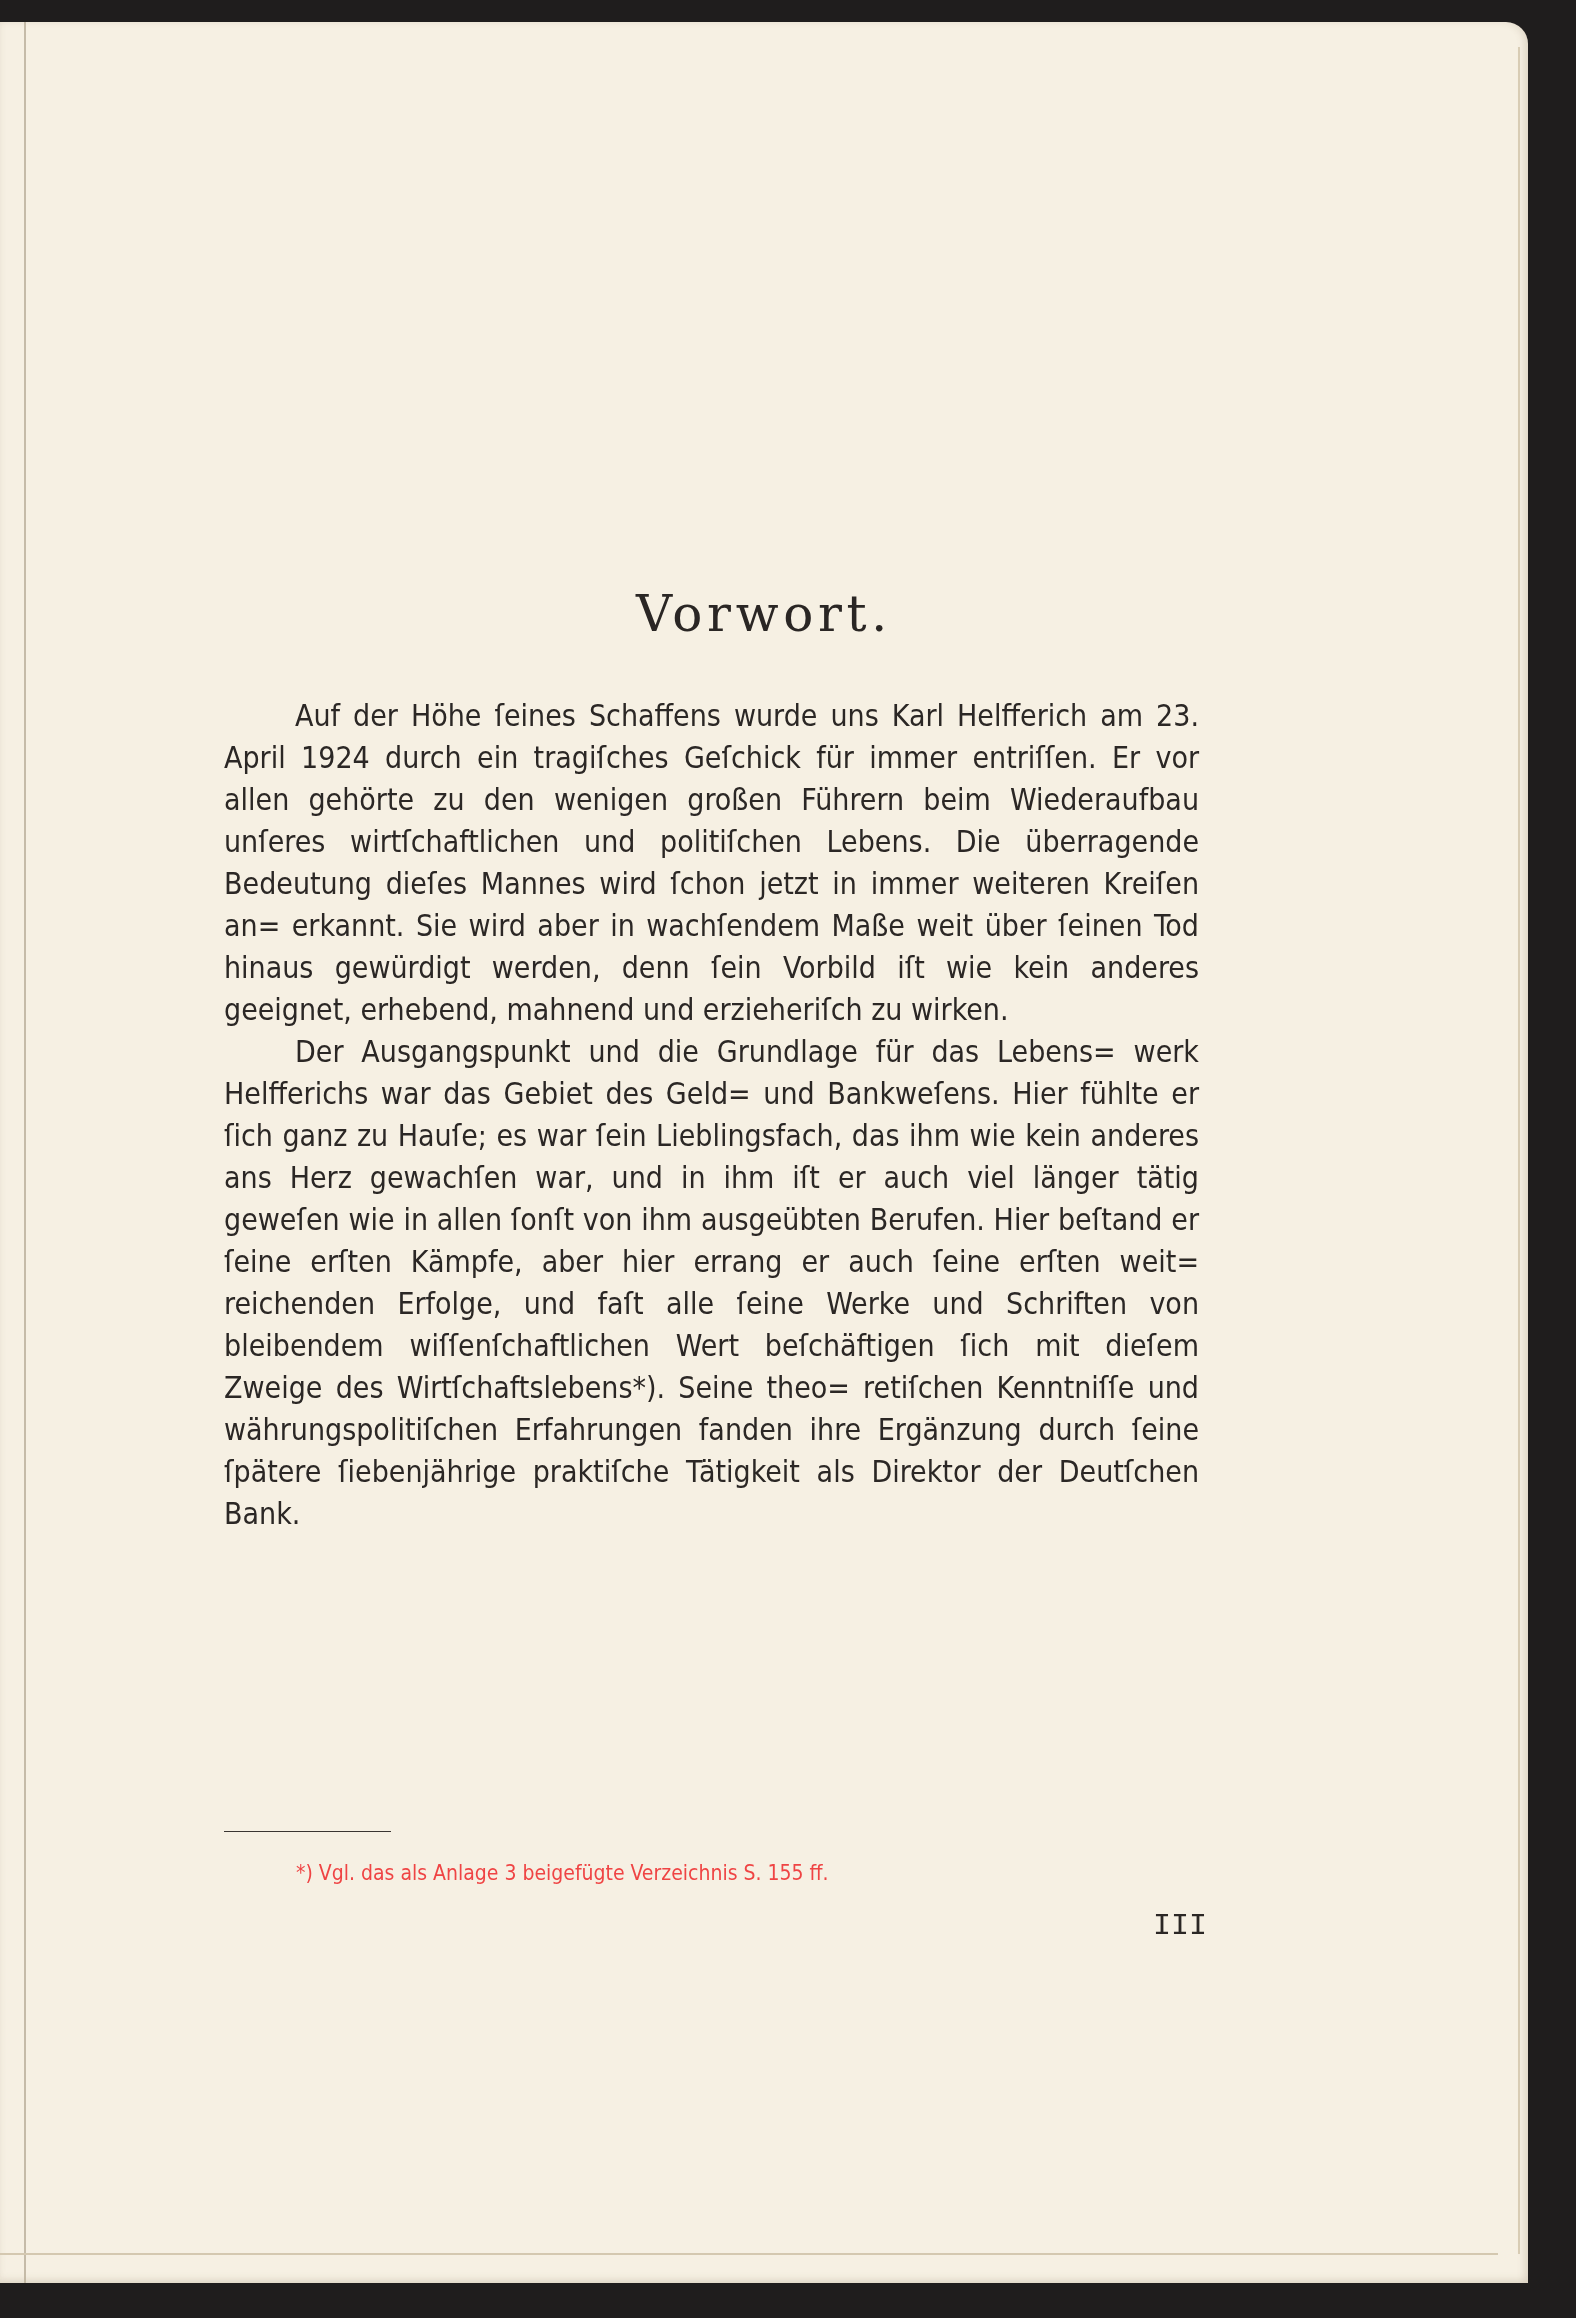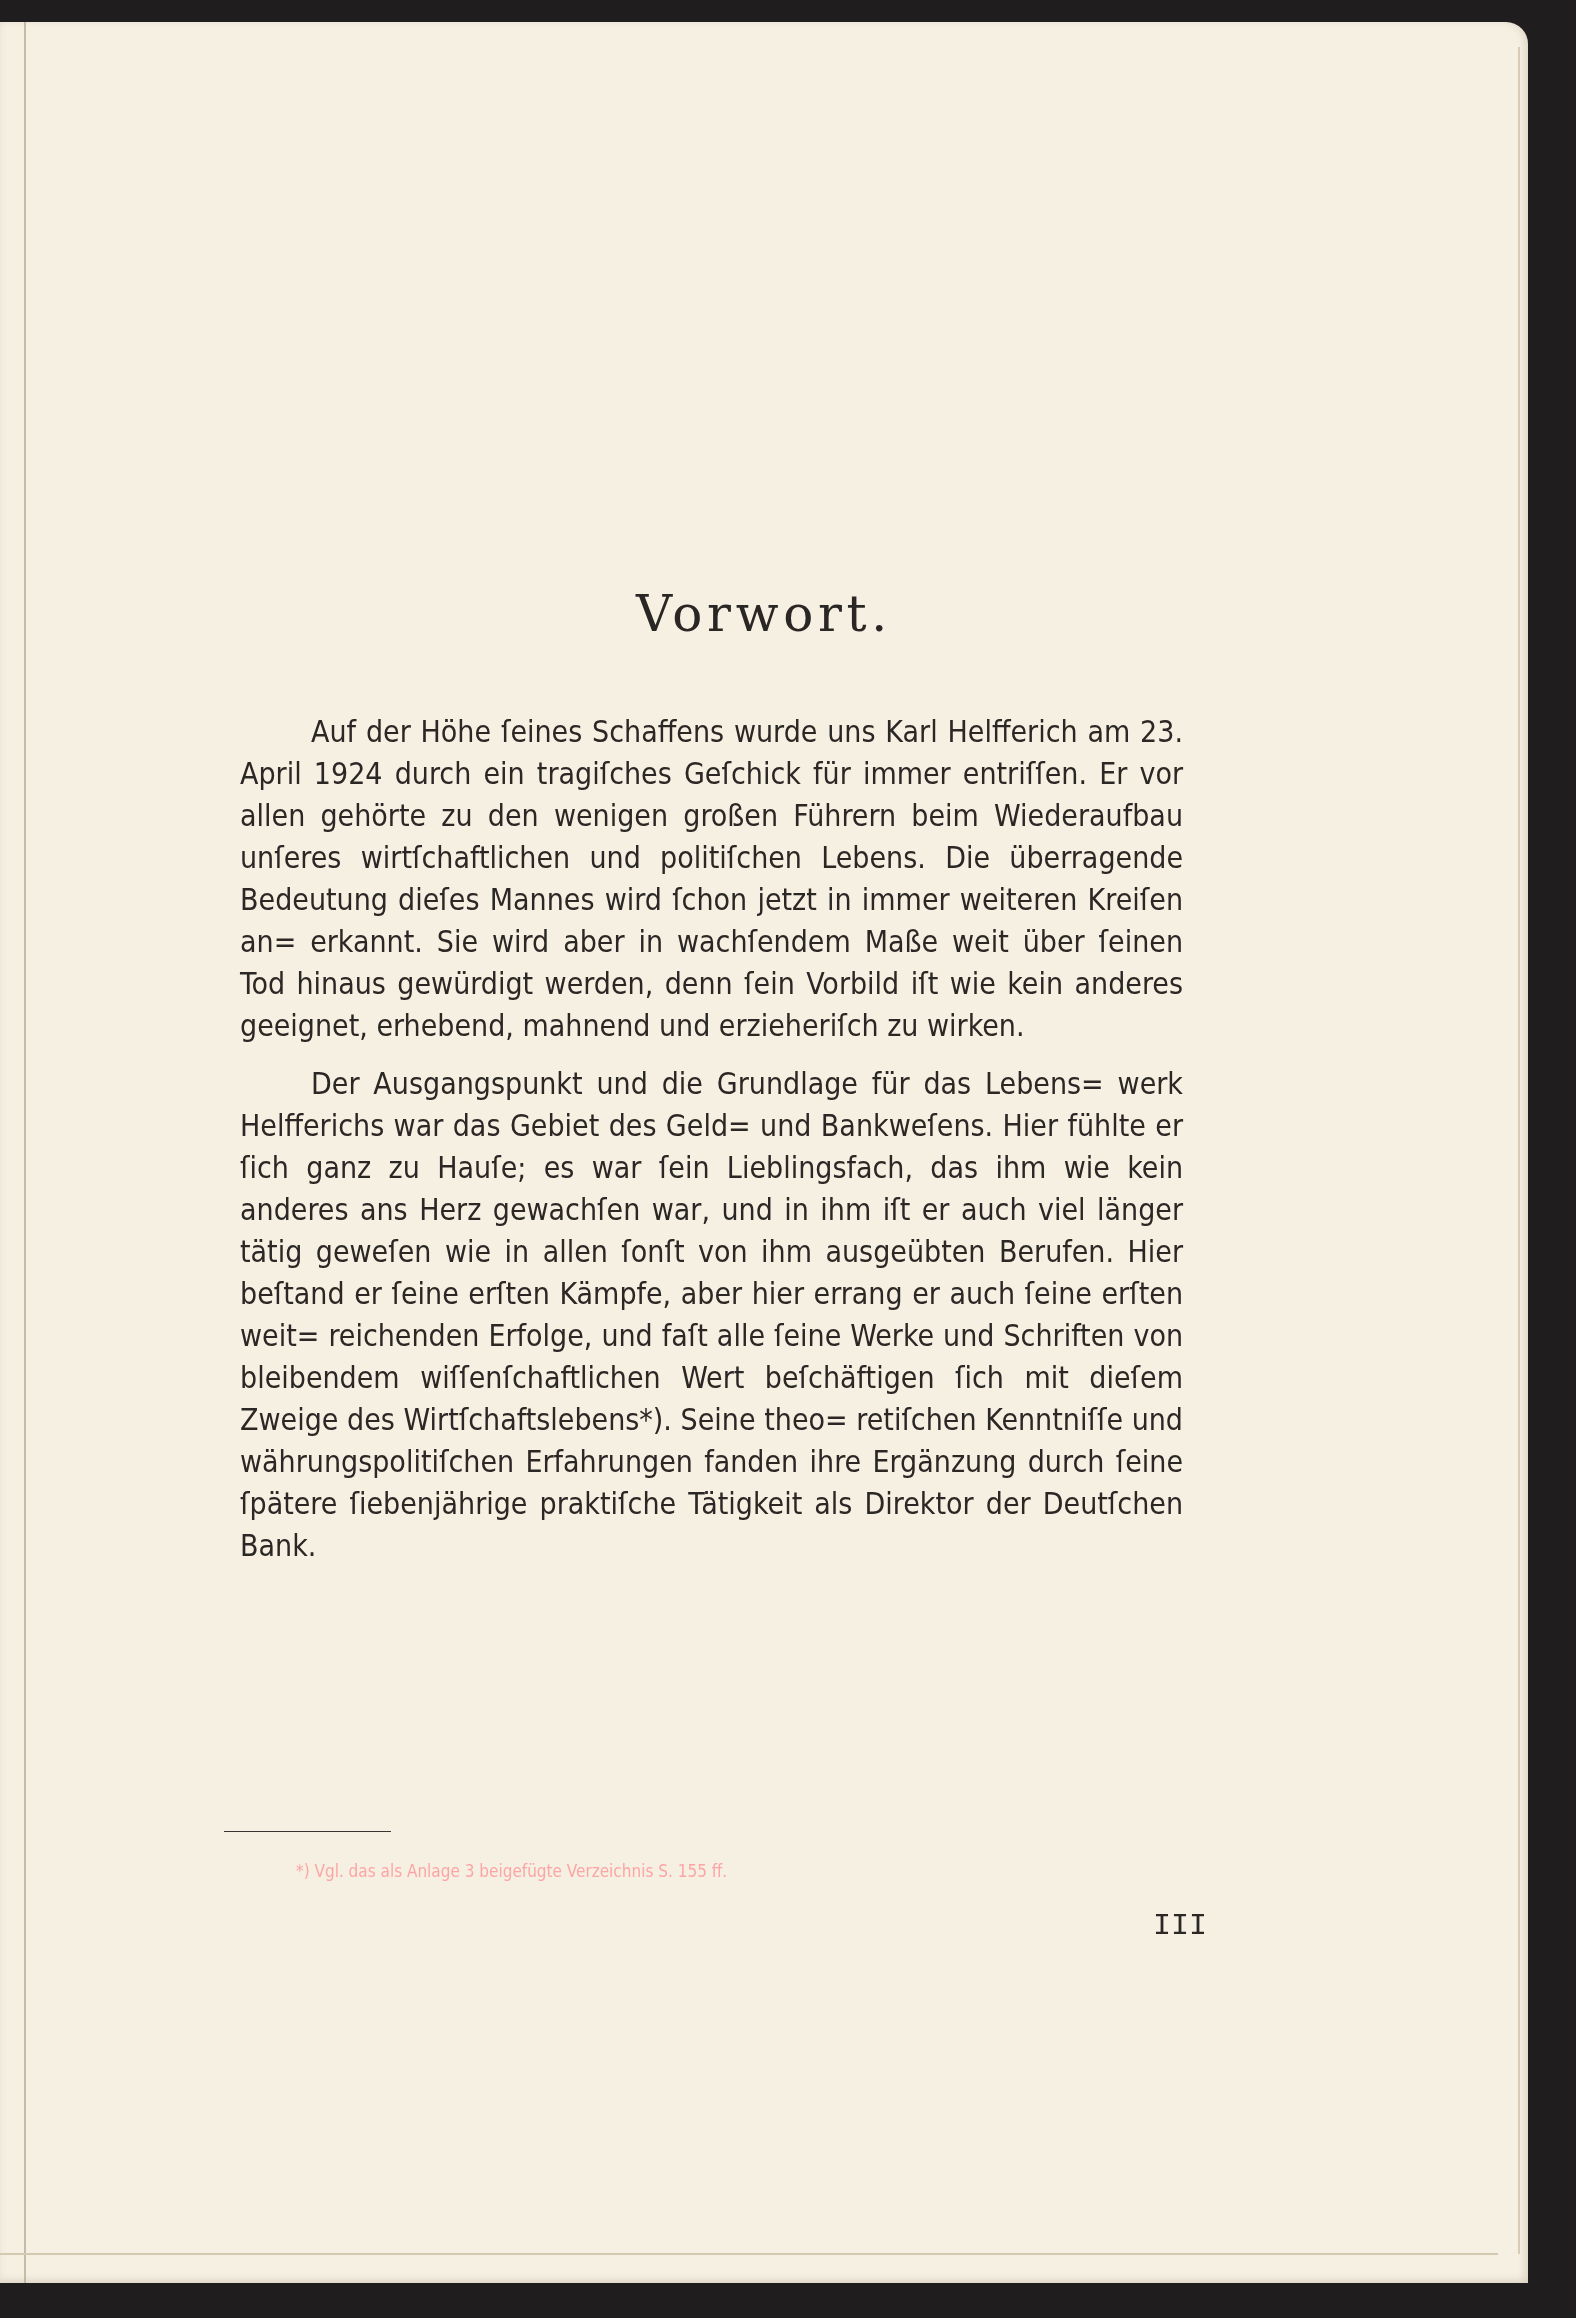--- a/index.html
+++ b/index.html
@@ -30,31 +30,31 @@
     position:absolute; left:0; width:1528px; top:585px;
     text-align:center; font-size:50px; letter-spacing:4.7px;
     color:#2a2624; font-family:"DejaVu Serif", serif;
   }
   .body-text {
     position:absolute; left:224px; top:695px; width:975px;
     font-family:"DejaVu Sans Condensed","DejaVu Sans", sans-serif;
     font-size:30px; line-height:42px; color:#2b2725;
     text-align:justify;
   }
-  .body-text p { margin:16px; text-indent:71px; text-align-last:justify; }
+  .body-text p { margin:0; text-indent:71px; text-align-last:justify; }
   .body-text p.last { text-align-last:left; }
   .body-text p.cont { text-align-last:justify; }
   .fn-rule {
     position:absolute; left:224px; top:1831px; width:167px; height:0;
     border-top:1.6px solid #3a3532;
   }
   .footnote {
     position:absolute; left:296px; top:1861px;
     font-family:"DejaVu Sans Condensed","DejaVu Sans", sans-serif;
-    font-size:17px; color:#fca5a5;
+    font-size:21px; color:#ef4444;
   }
   .page-number {
     position:absolute; left:1153px; top:1909px;
     font-family:Liberation Mono, monospace; font-size:30px; color:#2b2725;
   }
 </style>
 </head>
 <body>
 
 <div class="page"></div>

